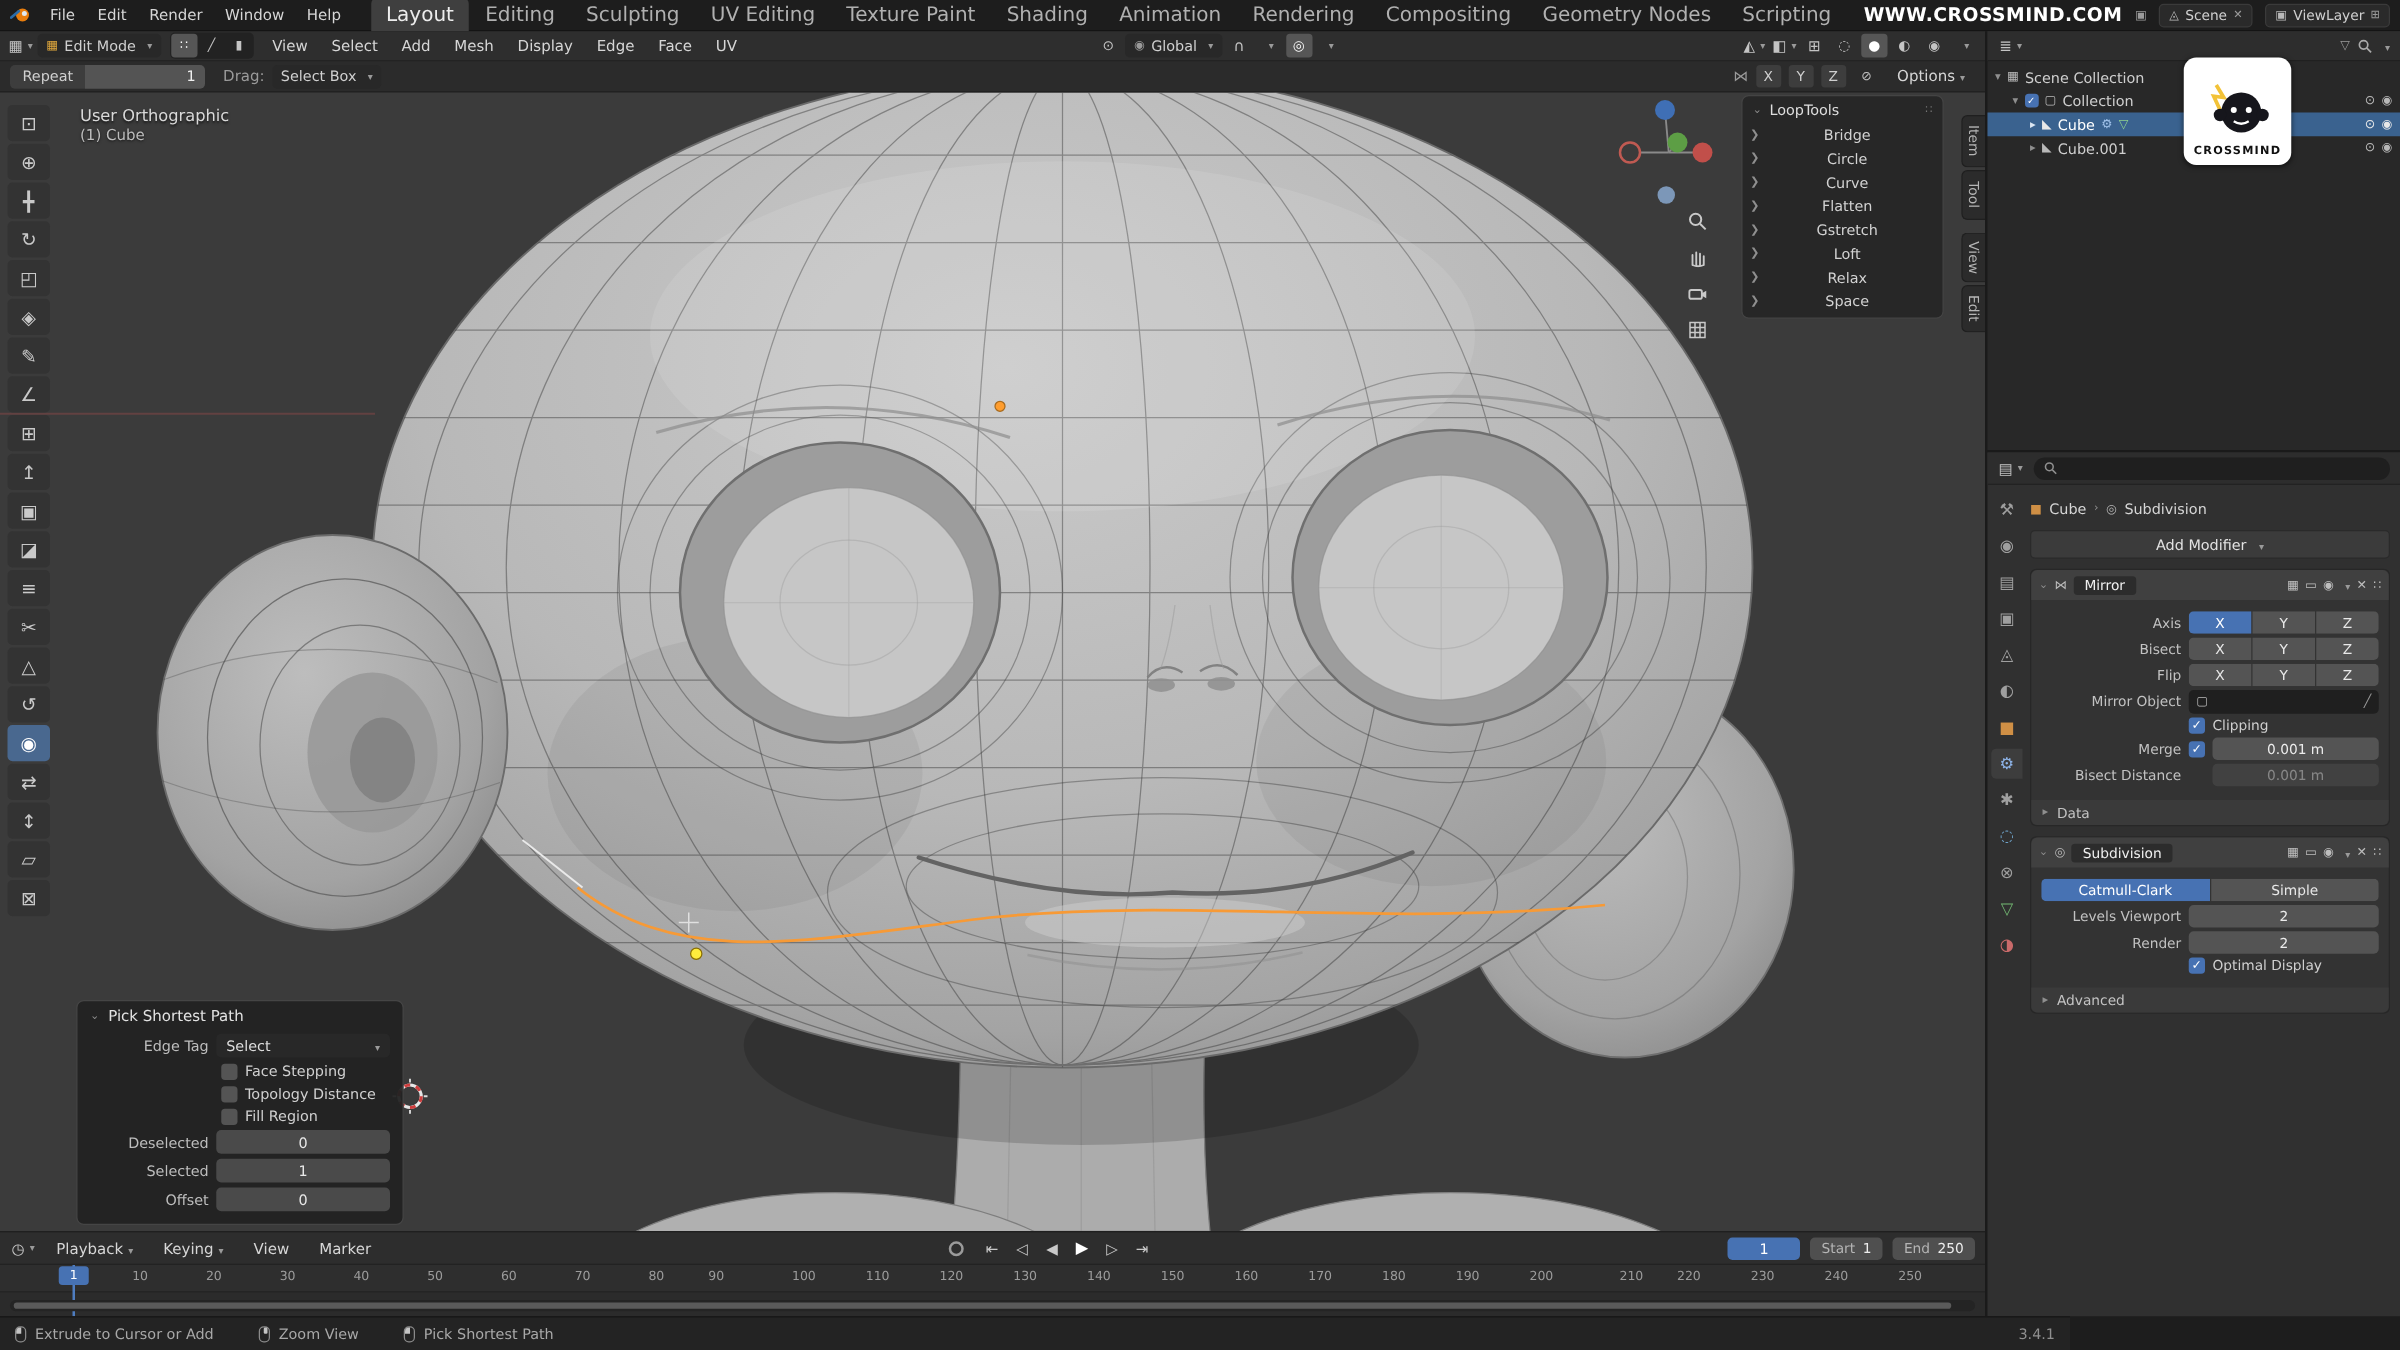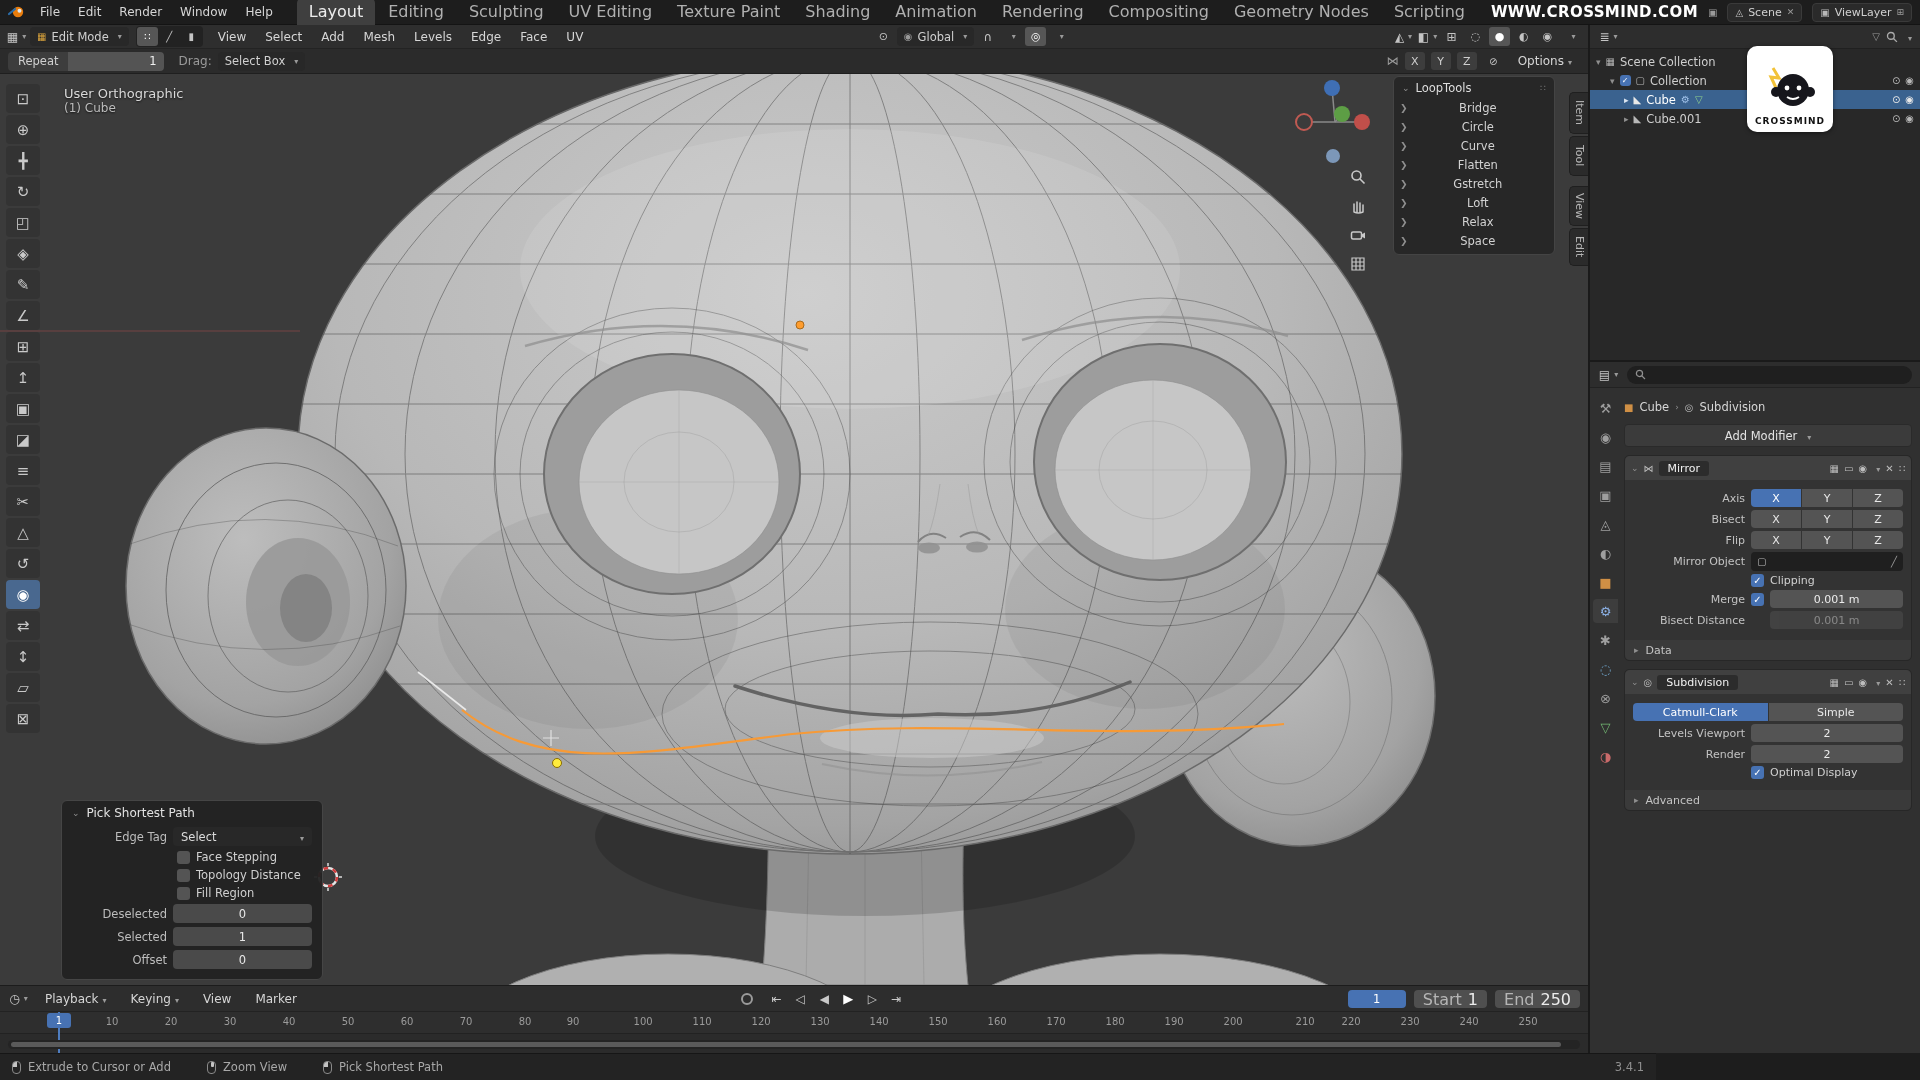--- a/index.html
+++ b/index.html
@@ -113,22 +113,22 @@
   .subhead{height:20px;background:#3a3a3a;border-radius:0 0 5px 5px;display:flex;align-items:center;gap:7px;
            padding:0 9px;color:#c4c4c4;font-size:11px}
   
   #timeline{position:absolute;left:0;top:985px;width:1588px;height:68px;background:#2b2b2b;border-top:1px solid #1c1c1c}
   .tl-head{height:26px;background:#2d2d2d;border-bottom:1px solid #222;display:flex;align-items:center;padding:0 8px;gap:8px}
   .pbtn{width:22px;height:18px;display:flex;align-items:center;justify-content:center;color:#c9c9c9;font-size:12px;border-radius:3px}
   .pbtn.play{color:#fff;font-size:13px}
   .rec{width:12px;height:12px;border:2px solid #9a9a9a;border-radius:50%}
   .framef{width:58px;height:18px;background:#4772b3;border-radius:4px;display:flex;align-items:center;
           justify-content:center;color:#fff;font-size:11.5px}
-  .rangef{height:18px;background:#4f4f4f;border-radius:4px;display:flex;gap:6px;
-          padding:0 9px;font-size:16px;color:#ececec}
+  .rangef{height:18px;background:#4f4f4f;border-radius:4px;display:flex;align-items:center;gap:6px;
+          padding:0 9px;font-size:11px;color:#ececec}
   .rangef .lb{color:#b5b5b5}
   #ruler{position:absolute;left:0;top:26px;width:1588px;height:22px;background:#2e2e2e;border-bottom:1px solid #222;overflow:hidden}
   .tick{position:absolute;top:4px;transform:translateX(-50%);font-size:10px;color:#9b9b9b}
   #playline{position:absolute;left:58px;top:26px;width:2px;height:42px;background:#4e7dc0}
   #playbadge{position:absolute;left:47px;top:27px;width:24px;height:15px;background:#4772b3;border-radius:3px;
              display:flex;align-items:center;justify-content:center;color:#fff;font-size:10px}
   #hscroll{position:absolute;left:8px;top:54px;width:1572px;height:9px;background:#242424;border-radius:5px}
   #hscroll .bar{position:absolute;left:3px;top:2px;width:1550px;height:5px;background:#5a5a5a;border-radius:3px}
   
   #statusbar{position:absolute;left:0;top:1053px;width:1656px;height:27px;background:#232323;border-top:1px solid #161616;
@@ -194,21 +194,21 @@
     </div>
     <div class="modegrp">
       <span class="icbtn on" style="font-size:10px">∷</span>
       <span class="icbtn" style="font-size:10px">╱</span>
       <span class="icbtn" style="font-size:10px">▮</span>
     </div>
     <span class="menu">View</span>
     <span class="menu">Select</span>
     <span class="menu">Add</span>
     <span class="menu">Mesh</span>
-    <span class="menu">Levels</span>
+    <span class="menu">Display</span>
     <span class="menu">Edge</span>
     <span class="menu">Face</span>
     <span class="menu">UV</span>
     <div style="flex:1"></div>
     <span class="icbtn" style="font-size:11px">⊙</span>
     <div class="dd caret">
       <span class="dim" style="font-size:10px">◉</span>
       <span>Global</span>
     </div>
     <span class="icbtn">∩</span>

